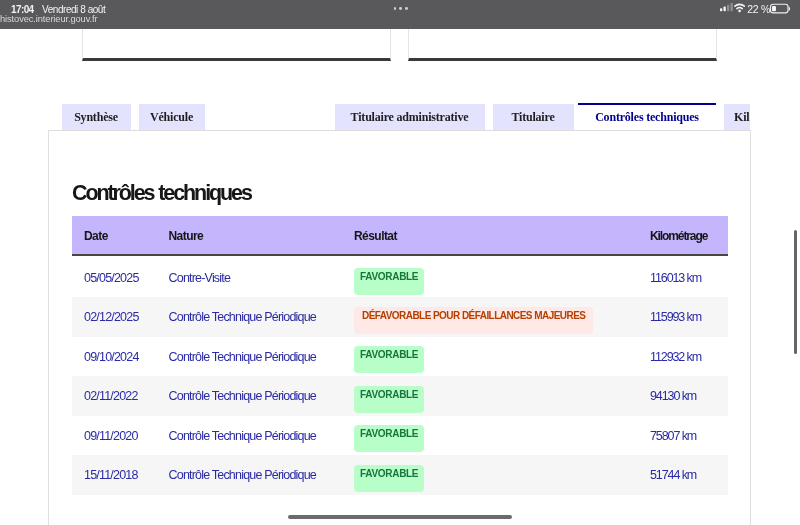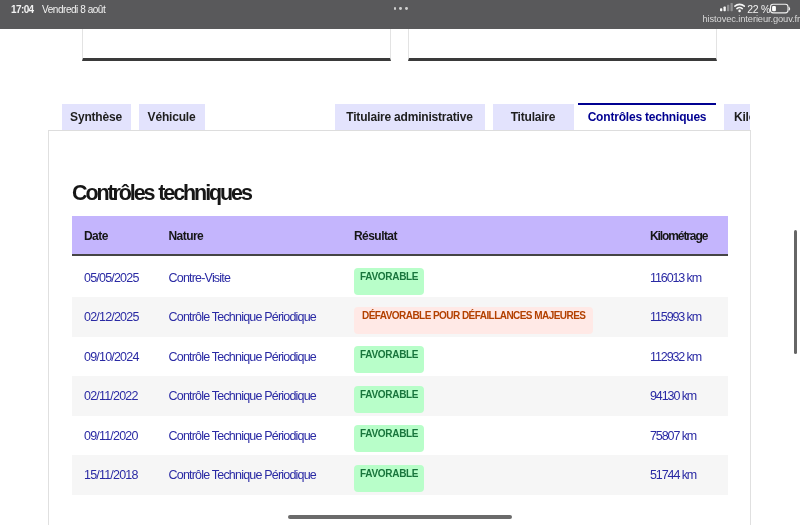--- a/index.html
+++ b/index.html
@@ -6,33 +6,33 @@
 html,body { width:800px; height:525px; overflow:hidden; background:#fff;
   font-family:"Liberation Sans", sans-serif; }
 #page { position:relative; width:800px; height:525px; background:#fff; }
 
 
 #sbar { position:absolute; left:0; top:0; width:800px; height:29px; background:#59595b; }
 #sbar .time { position:absolute; left:11px; top:3.5px; font-size:10px; font-weight:bold; letter-spacing:-0.6px; color:#f2f2f2; }
 #sbar .date { position:absolute; left:42px; top:3.5px; font-size:10px; font-weight:normal; letter-spacing:-0.45px; color:#f2f2f2; }
 #dots { position:absolute; left:393.6px; top:7.3px; width:16px; height:3px; }
 #dots span { position:absolute; top:0; width:2.8px; height:2.8px; border-radius:50%; background:#cfcfcf; }
-#url { position:absolute; left:0; top:13.8px; width:800px; text-align:right; font-size:9.3px; letter-spacing:-0.1px; color:#d8d8d8; }
+#url { position:absolute; left:0; top:13.8px; width:800px; text-align:left; font-size:9.3px; letter-spacing:-0.1px; color:#d8d8d8; }
 #sicons { position:absolute; left:719.5px; top:2px; height:14px; }
 
 
 .topbox { position:absolute; top:29px; height:32px; background:#fff;
   border-left:1px solid #e3e3e3; border-right:1px solid #e3e3e3; border-bottom:3px solid #3a3a3a; }
 #box1 { left:82px; width:309px; }
 #box2 { left:408px; width:309px; }
 
 
 #tabwrap { position:absolute; left:47px; top:102px; width:703px; height:30px; overflow:hidden; }
 .tab { position:absolute; top:2px; height:26px; background:#e3e3fd; color:#1e1e1e;
-  font-size:12px; font-weight:bold; letter-spacing:-0.2px; text-align:center; line-height:26px; }
+  font-size:12px; font-weight:bold; letter-spacing:-0.2px; text-align:center; line-height:26px;font-family:Liberation Serif, serif; }
 #tab6 { top:1px; height:29px; background:#fff; color:#000091; border-top:2px solid #000091; line-height:25px; }
 #tab7 { width:80px; text-align:left; padding-left:10px; }
 
 
 #panel { position:absolute; left:47.5px; top:130px; width:703px; height:395px;
   border-left:1px solid #e0e0e0; border-right:1px solid #e0e0e0; border-top:1px solid #ddd; background:#fff; }
 
 h1 { position:absolute; left:72px; top:180.5px; font-size:21.5px; letter-spacing:-2.1px; word-spacing:1.0px;
   color:#161616; font-weight:bold; }
 

